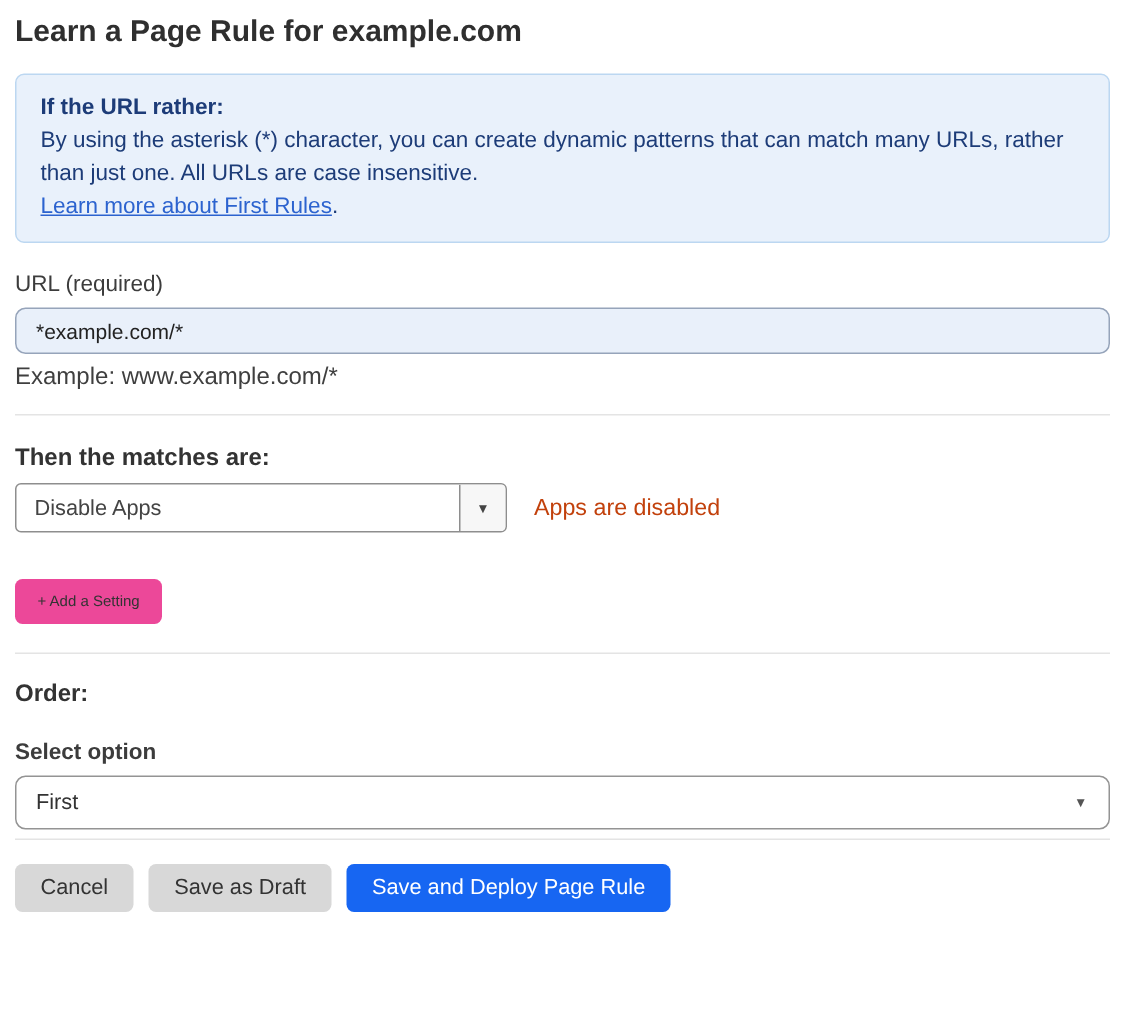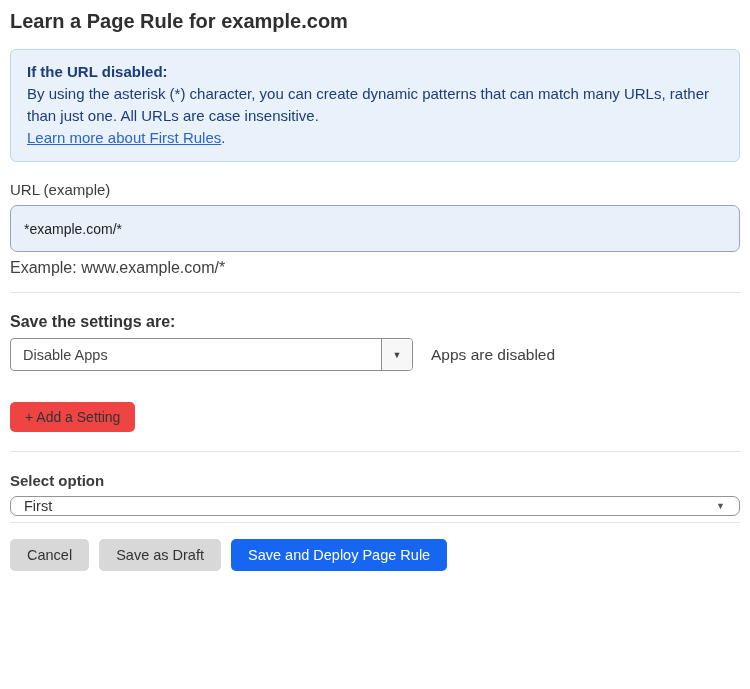--- a/index.html
+++ b/index.html
@@ -41,21 +41,21 @@
   
   .field-label {
     margin-top: 19px;
     font-size: 15px;
     color: #3c3c3c;
     display: block;
   }
   .url-input {
     margin-top: 7px;
     width: 100%;
-    height: 47px;
+    height: 31px;
     background: #e9f0fa;
     border: 1px solid #96a4ba;
     border-radius: 7px;
     padding: 0 13px;
     font-size: 14px;
     color: #222222;
     font-family: "Liberation Sans", sans-serif;
     outline: none;
   }
   .field-hint {
@@ -85,21 +85,21 @@
 
   
   .setting-row {
     margin-top: 6px;
     display: flex;
     align-items: center;
   }
   .setting-select {
     display: flex;
     align-items: stretch;
-    width: 403px;
+    width: 328px;
     height: 33px;
     background: #ffffff;
     border: 1px solid #8e8e8e;
     border-radius: 4px;
     cursor: pointer;
     overflow: hidden;
   }
   .setting-select .value {
     flex: 1;
     display: flex;
@@ -114,43 +114,43 @@
     background: #f7f7f7;
     display: flex;
     align-items: center;
     justify-content: center;
     font-size: 9px;
     color: #444444;
   }
   .setting-status {
     margin-left: 18px;
     font-size: 15.5px;
-    color: #404040;
+    color: #c2410c;
   }
 
   .add-setting-btn {
     margin-top: 31px;
     display: inline-block;
-    background: #ef4444;
+    background: #ec4899;
     border: none;
     border-radius: 5px;
     padding: 0 15px;
     height: 30px;
-    font-size: 14px;
+    font-size: 10px;
     color: #333333;
     font-family: "Liberation Sans", sans-serif;
     cursor: pointer;
   }
 
   
   .order-label { margin-top: 20px; font-weight: bold; }
   .order-select {
     margin-top: 7px;
     width: 100%;
-    height: 20px;
+    height: 36px;
     background: #ffffff;
     border: 1px solid #949494;
     border-radius: 7px;
     display: flex;
     align-items: center;
     justify-content: space-between;
     padding: 0 14px 0 13px;
     font-size: 14.5px;
     color: #333333;
     cursor: pointer;
@@ -187,47 +187,48 @@
   .btn-primary { background: #1766f2; color: #ffffff; }
 </style>
 </head>
 <body>
 
 <div class="page">
 
   <h1 class="page-title">Learn a Page Rule for example.com</h1>
 
   <div class="info-box">
-    <div class="info-heading">If the URL disabled:</div>
+    <div class="info-heading">If the URL rather:</div>
     <div class="info-body">By using the asterisk (*) character, you can create dynamic patterns that can match many URLs, rather than just one. All URLs are case insensitive.</div>
     <div><a class="info-link">Learn more about First Rules</a><span>.</span></div>
   </div>
 
-  <label class="field-label">URL (example)</label>
+  <label class="field-label">URL (required)</label>
   <input class="url-input" type="text" value="*example.com/*" style="">
   <div class="field-hint">Example: www.example.com/*</div>
 
   <hr class="divider">
 
-  <h2 class="section-heading">Save the settings are:</h2>
+  <h2 class="section-heading">Then the matches are:</h2>
 
   <div class="setting-row">
     <div class="setting-select">
       <span class="value">Disable Apps</span>
       <span class="arrow-box">
           <span>▼</span>
         </span>
     </div>
     <span class="setting-status">Apps are disabled</span>
   </div>
 
   <button class="add-setting-btn">+ Add a Setting</button>
 
   <hr class="divider divider-2">
 
+  <h2 class="section-heading order">Order:</h2>
 
   <label class="field-label order-label">Select option</label>
   <div class="order-select">
     <span>First</span>
     <span class="caret">▼</span>
   </div>
 
   <hr class="divider divider-3">
 
   <div class="actions">

